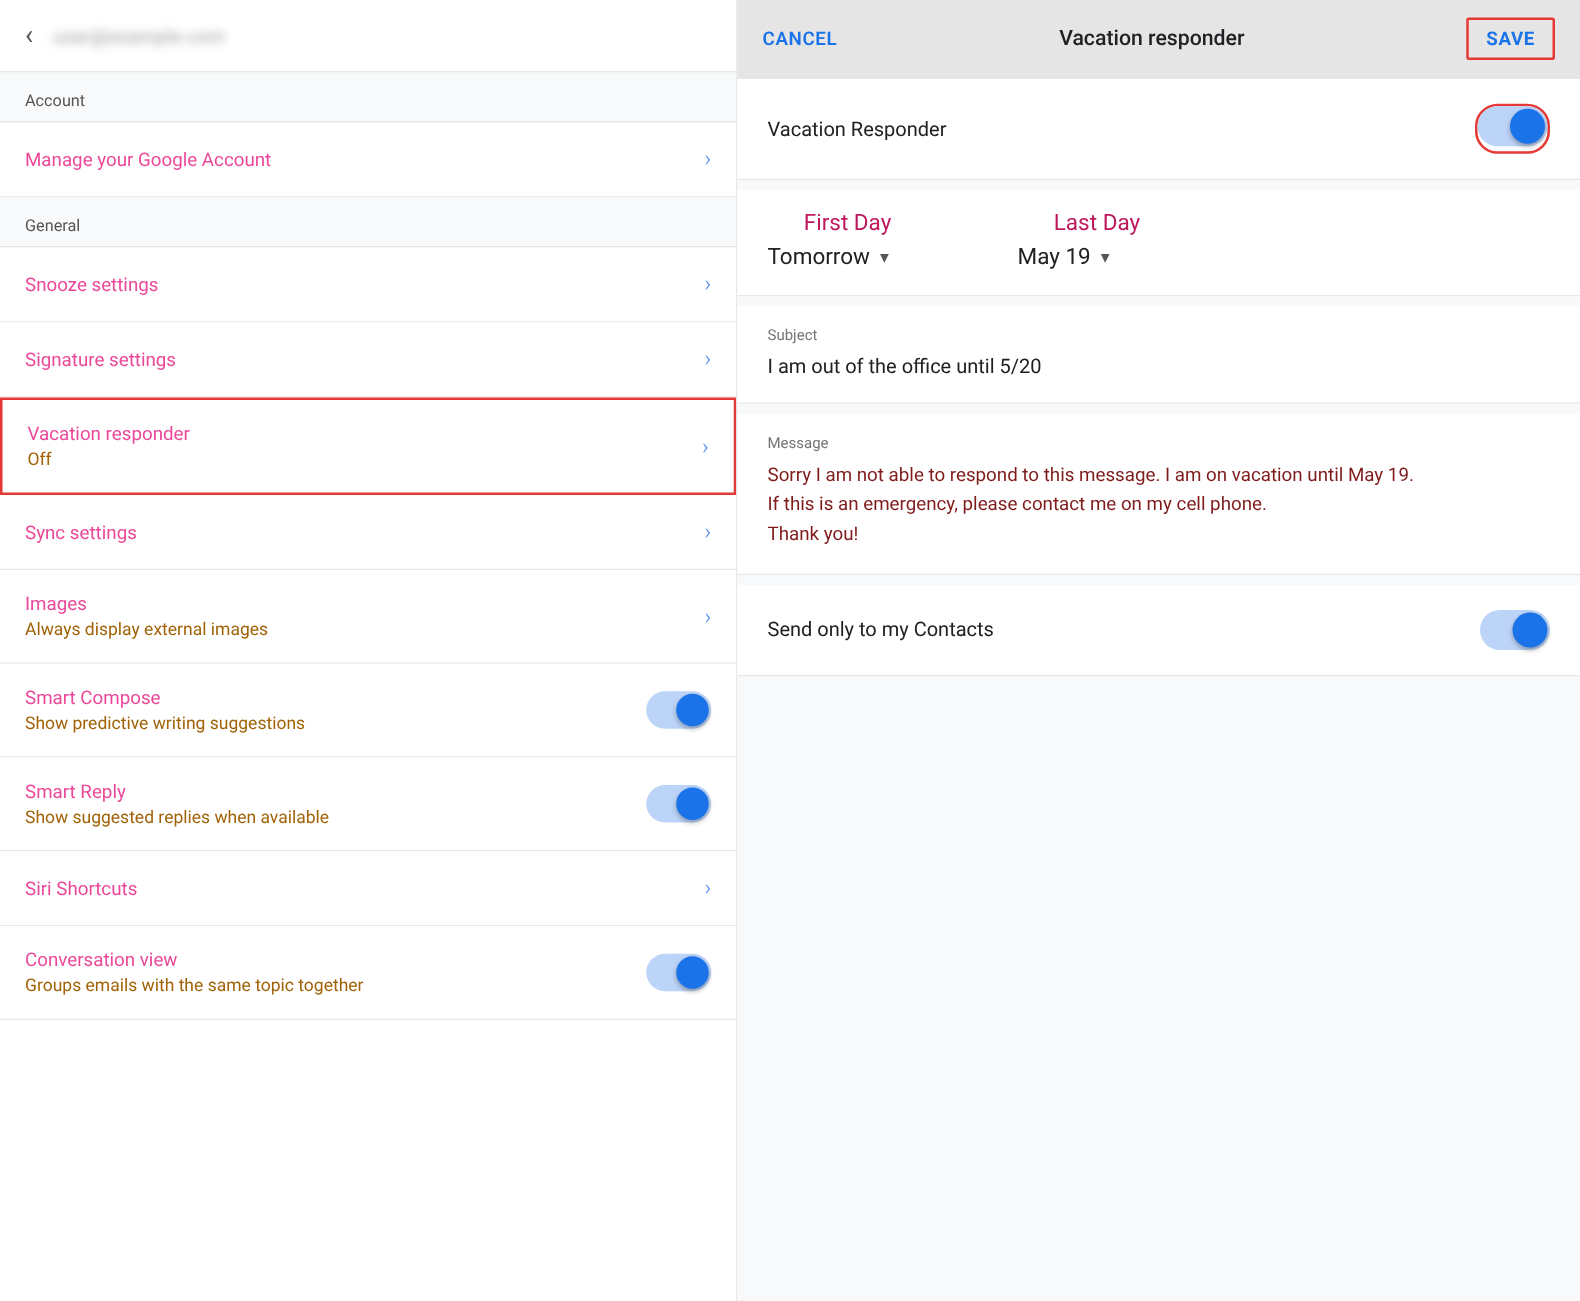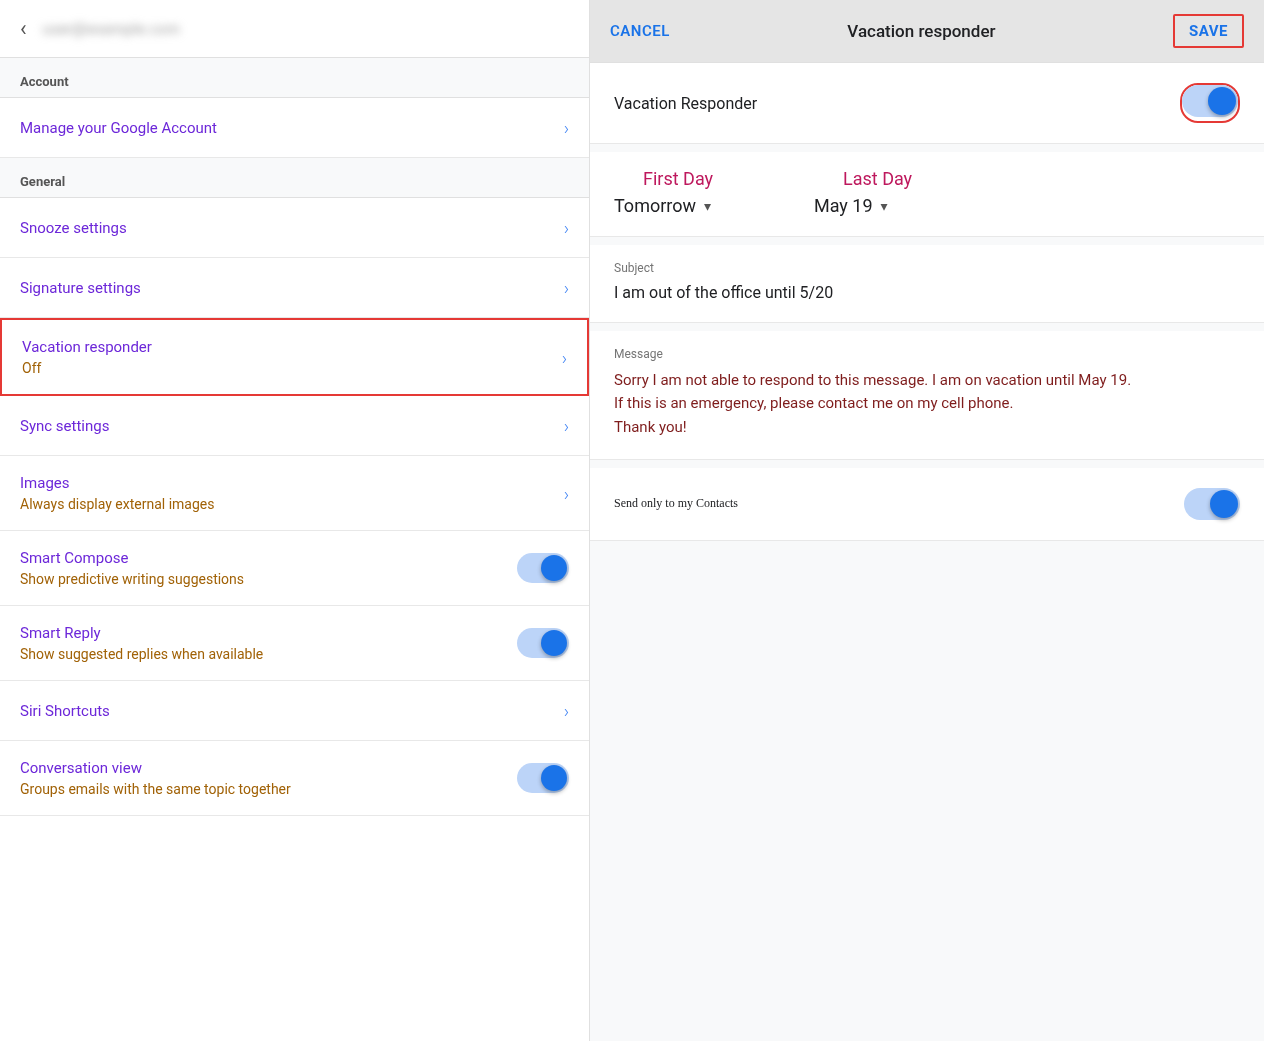--- a/index.html
+++ b/index.html
@@ -42,21 +42,21 @@
       color: #999;
       letter-spacing: 0.3px;
       filter: blur(4px);
       user-select: none;
     }
 
     .section-header {
       padding: 16px 20px 8px 20px;
       font-size: 13px;
       color: #555;
-      font-weight: 700;
+      font-weight: 400;
       background: #f8f9fa;
       border-bottom: 1px solid #e0e0e0;
     }
 
     .settings-item {
       display: flex;
       align-items: center;
       justify-content: space-between;
       padding: 18px 20px;
       border-bottom: 1px solid #e8e8e8;
@@ -71,21 +71,21 @@
     }
 
     .settings-item-text {
       display: flex;
       flex-direction: column;
       gap: 2px;
     }
 
     .settings-item-title {
       font-size: 15px;
-      color: #6d28d9;
+      color: #ec4899;
       font-weight: 400;
     }
 
     .settings-item-subtitle {
       font-size: 14px;
       color: #a16207;
       margin-top: 2px;
     }
 
     .chevron {
@@ -290,23 +290,22 @@
     .contacts-row {
       display: flex;
       align-items: center;
       justify-content: space-between;
       padding: 20px 24px;
       background: #fff;
       border-bottom: 1px solid #e8e8e8;
     }
 
     .contacts-label {
-      font-size: 12px;
+      font-size: 16px;
       color: #202124;
-      font-family: Liberation Serif, serif;
     }
 
     .bottom-spacer {
       flex: 1;
       background: #f8f9fa;
       min-height: 200px;
     }
   </style>
 </head>
 <body>

